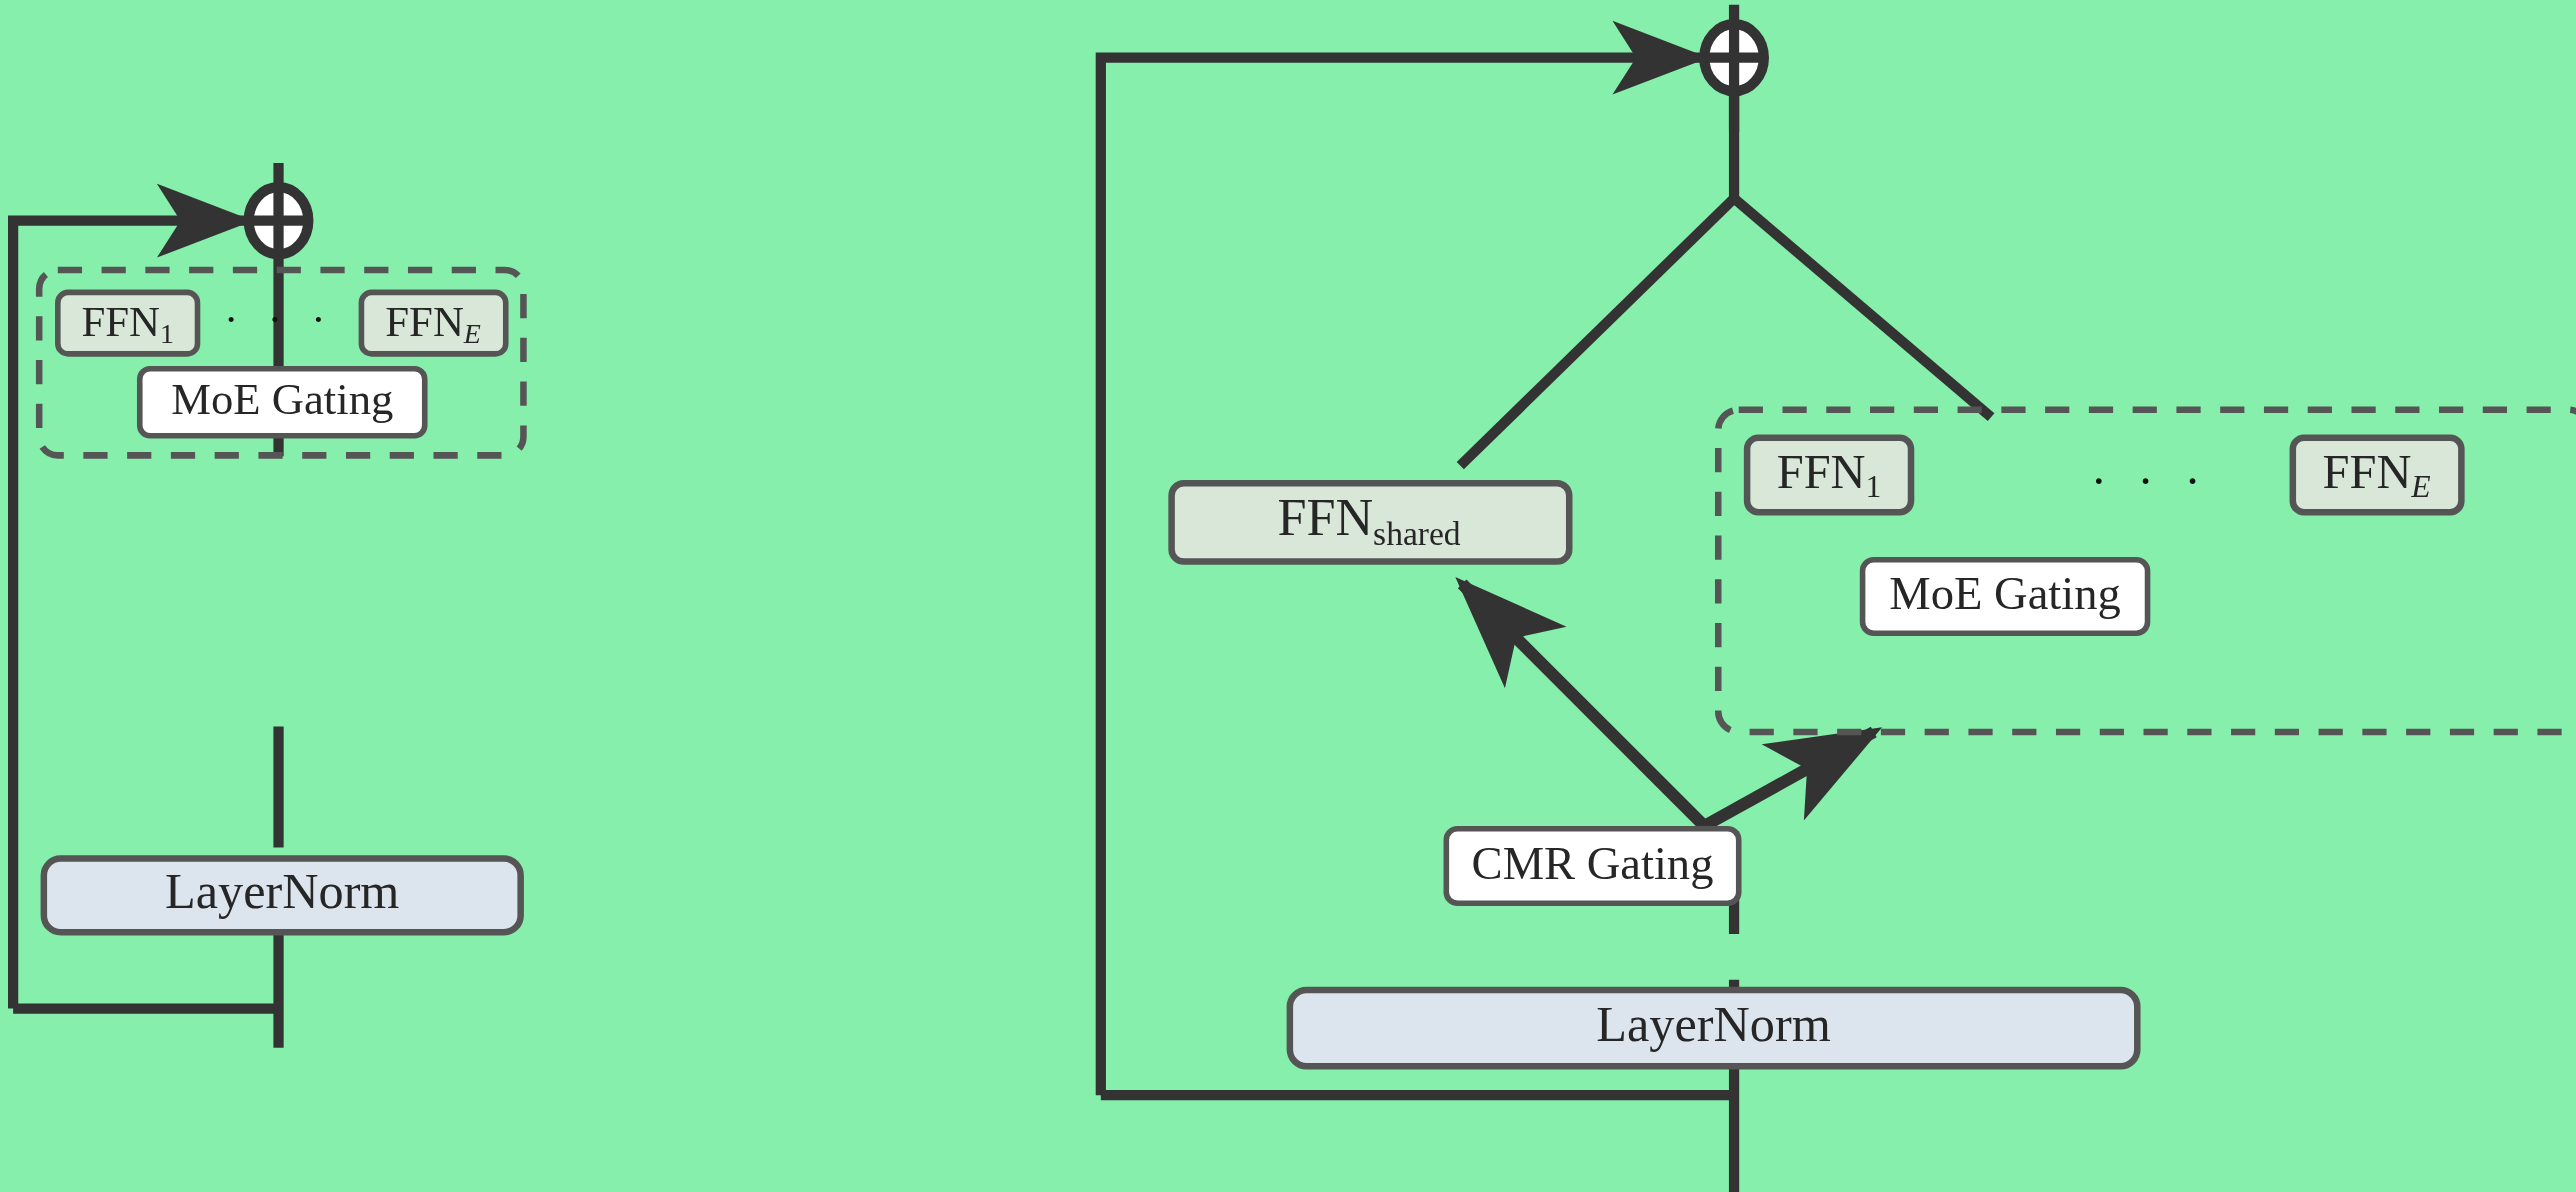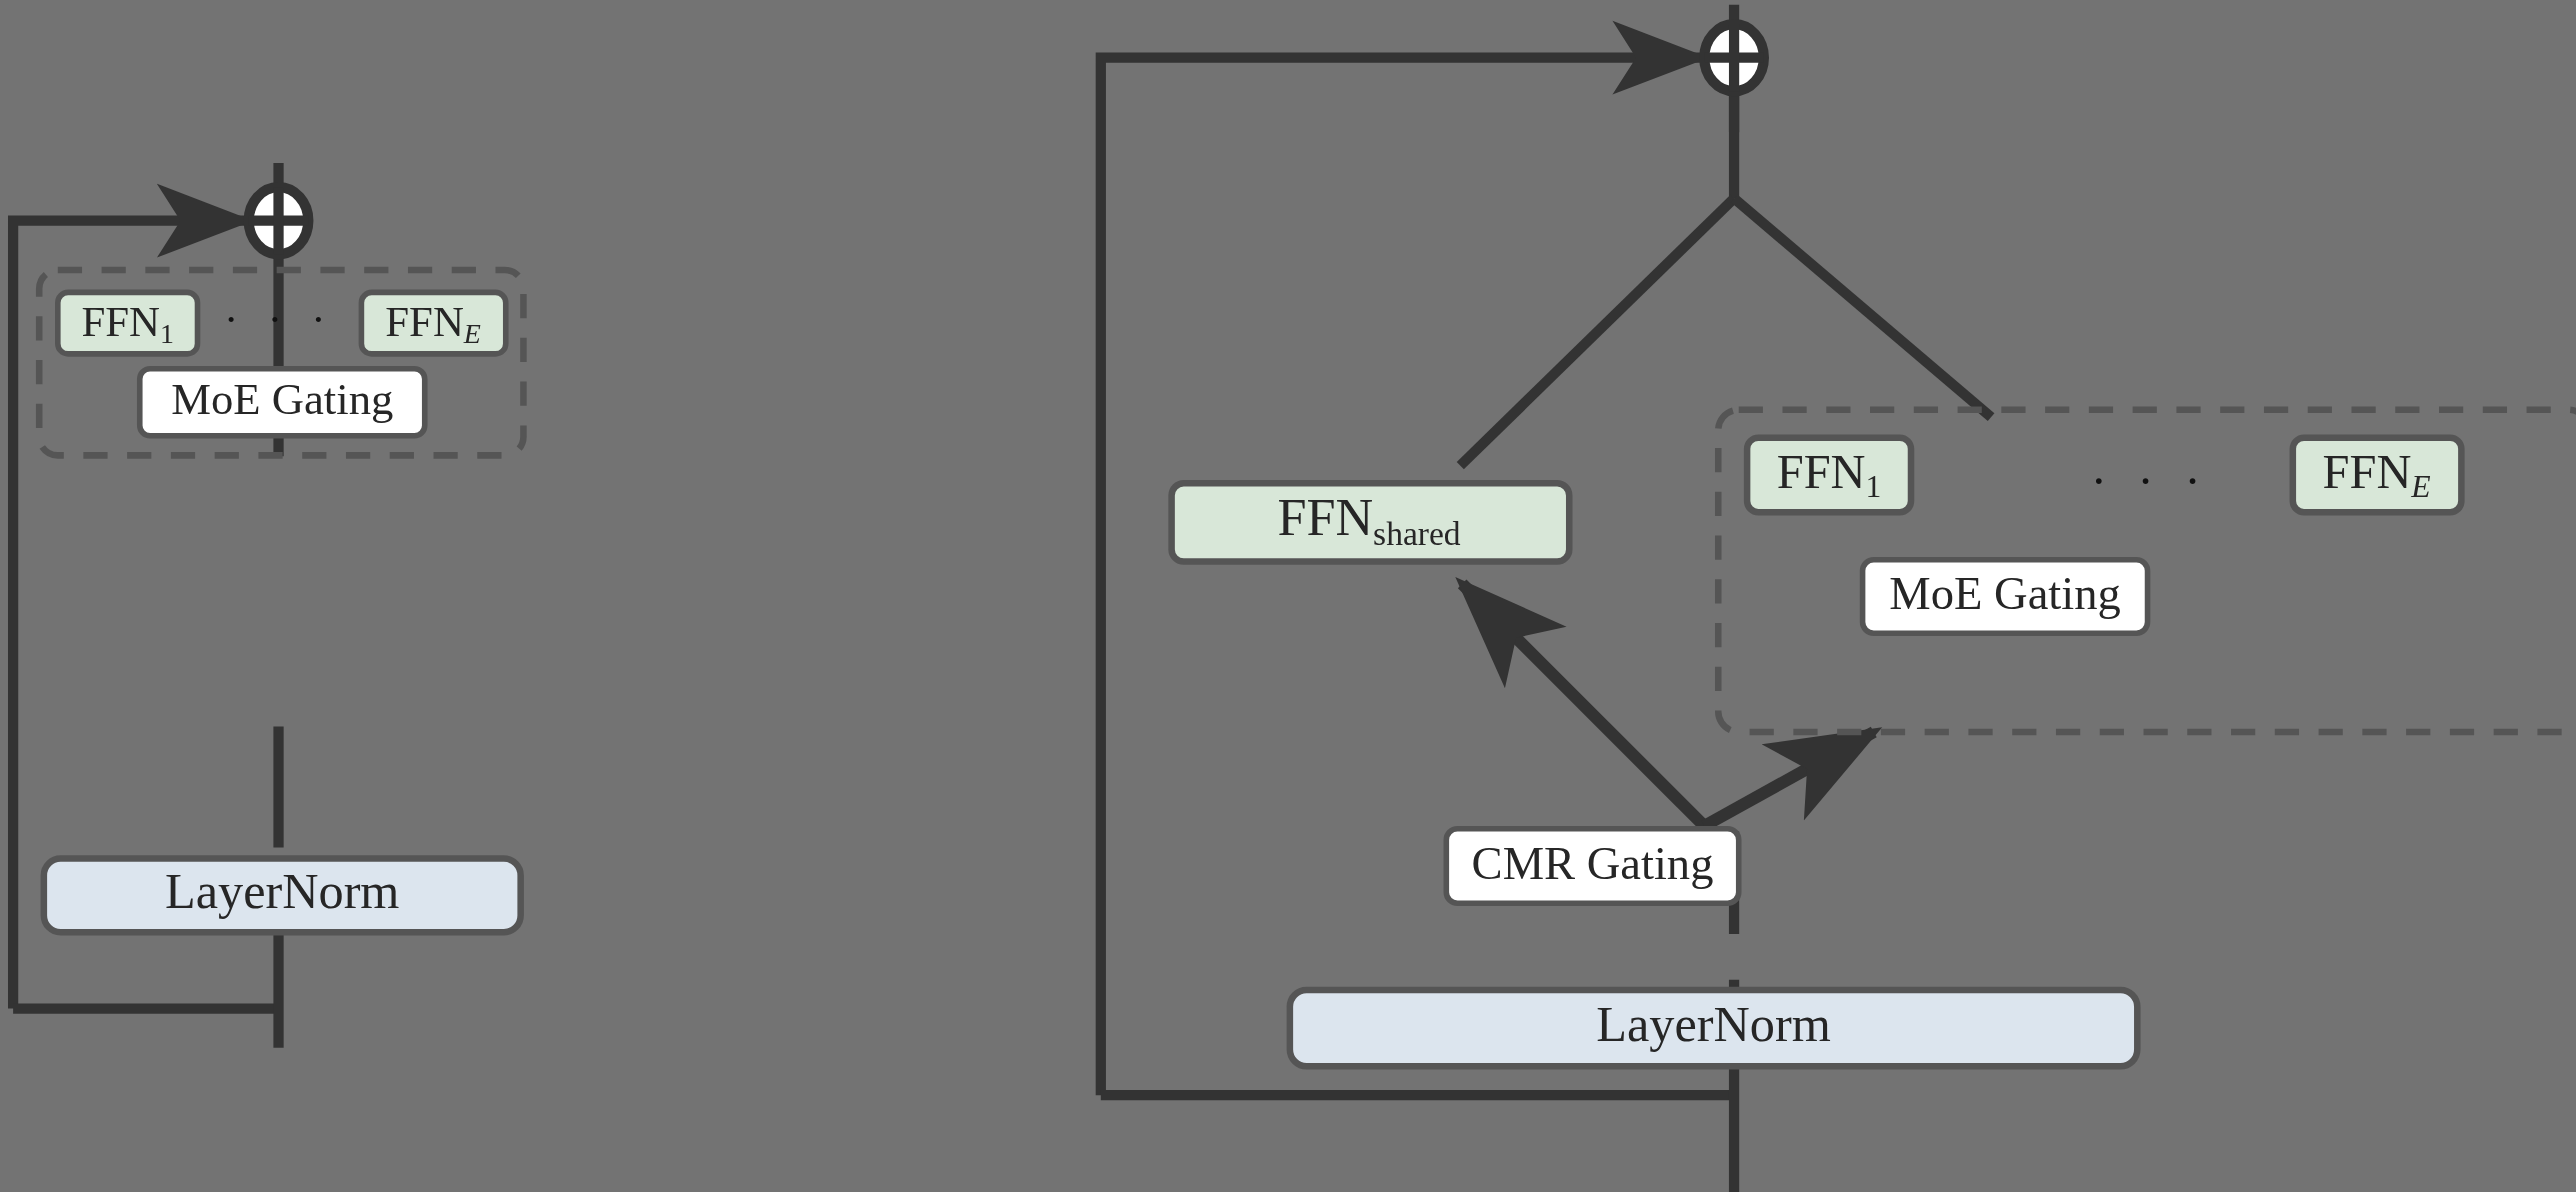--- a/index.html
+++ b/index.html
@@ -4,21 +4,21 @@
 <style>
   html, body {
     margin: 0;
     padding: 0;
     background: #ffffff;
   }
   #stage {
     position: relative;
     width: 2576px;
     height: 1192px;
-    background: #737373;
+    background: #86efac;
     font-family: "Liberation Serif", "DejaVu Serif", serif;
     overflow: hidden;
   }
   svg#diagram {
     position: absolute;
     top: 0; left: 0;
     width: 2576px;
     height: 1192px;
     display: block;
   }

